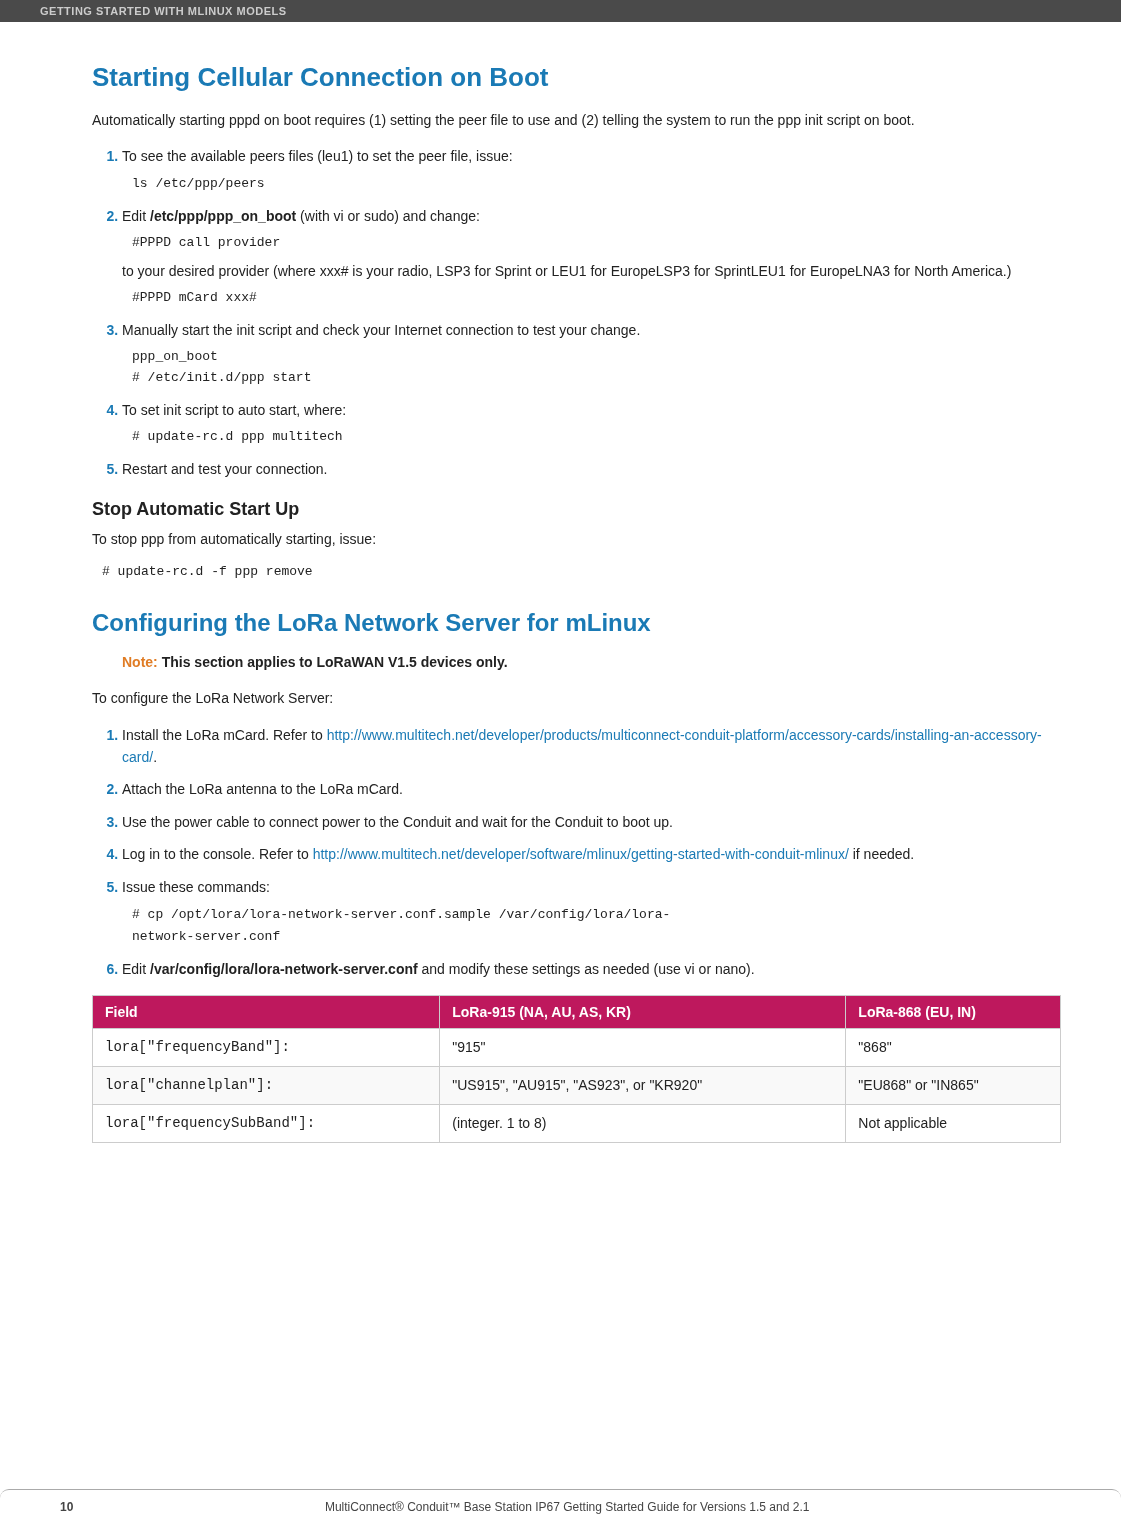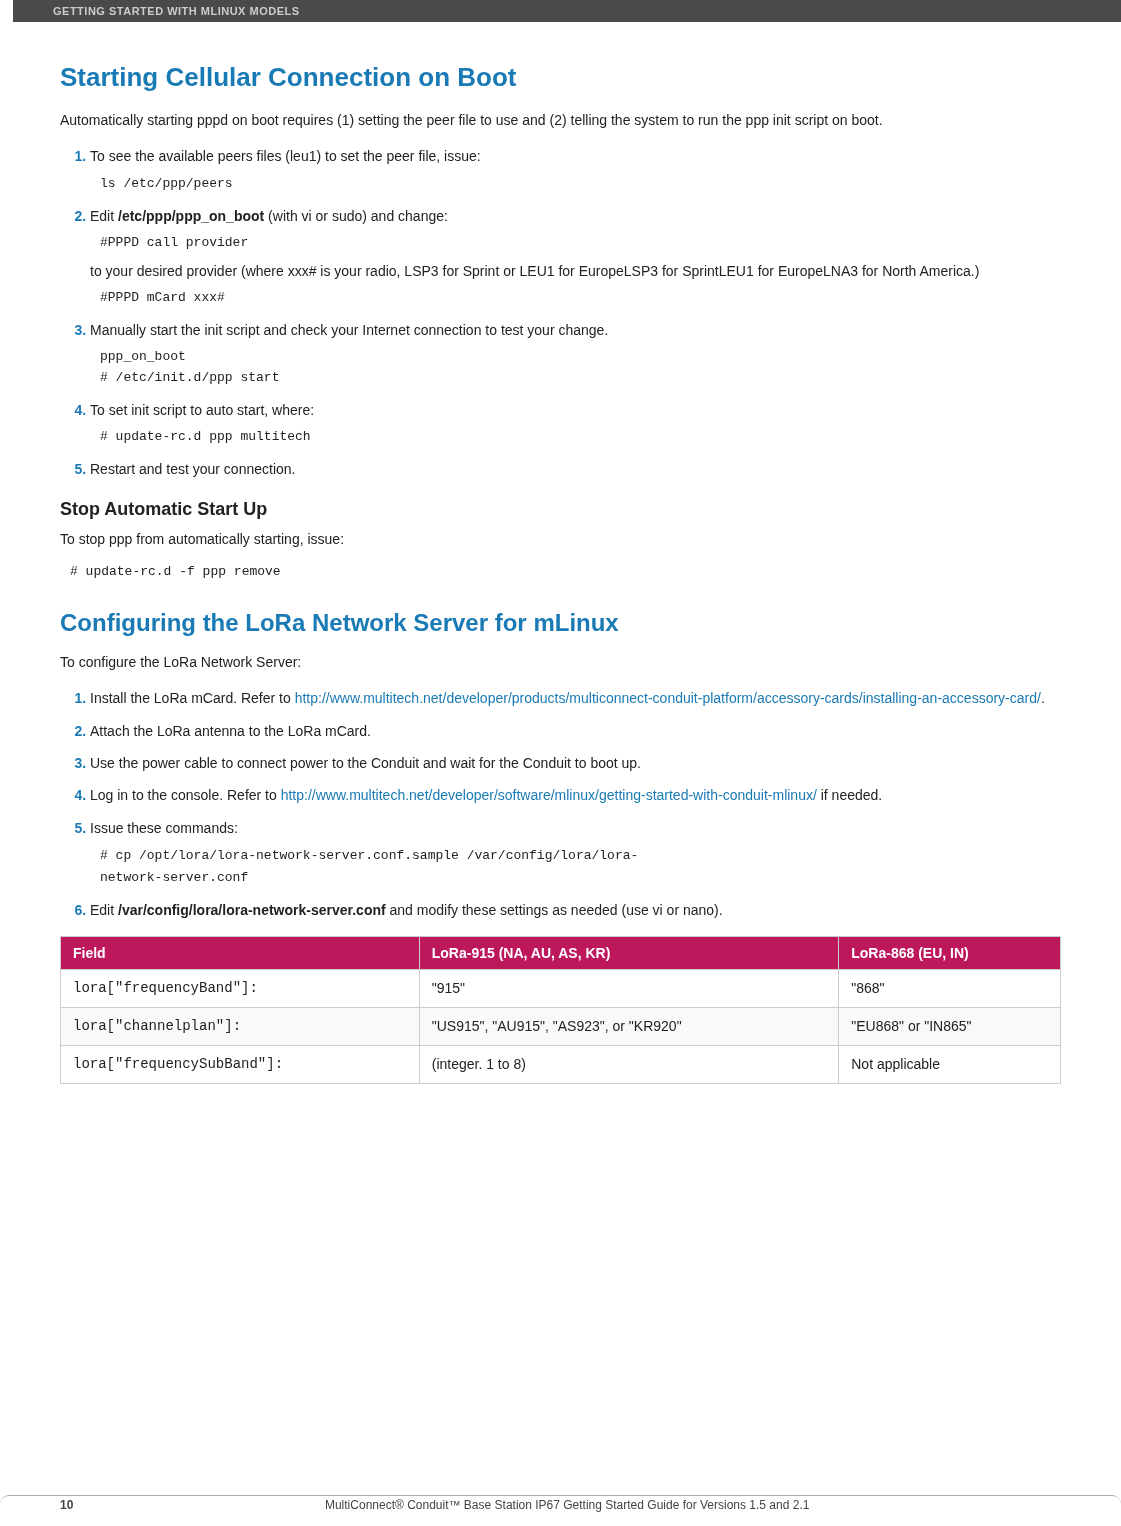--- a/index.html
+++ b/index.html
@@ -13,24 +13,23 @@
       position: relative;
     }
     .top-bar {
       background: #4a4a4a;
       color: #ccc;
       font-size: 11px;
       font-weight: bold;
       letter-spacing: 0.5px;
       padding: 5px 40px;
       text-transform: uppercase;
-      margin-left: 13px;
     }
     .page-content {
-      padding: 30px 60px 60px 60px;
+      padding: 30px 60px 60px 92px;
     }
     h1.section-title {
       color: #1a7ab5;
       font-size: 26px;
       font-weight: bold;
       margin-bottom: 16px;
       margin-top: 10px;
     }
     h2.section-title {
       color: #1a7ab5;
@@ -107,25 +106,25 @@
       line-height: 1.5;
     }
     table.data-table tr:nth-child(even) td {
       background: #f9f9f9;
     }
     table.data-table tr:nth-child(odd) td {
       background: #fff;
     }
     .footer-bar {
       position: absolute;
-      bottom: 12px;
+      bottom: 2px;
       left: 0;
       right: 0;
       border-top: 1px solid #aaa;
-      padding: 2px 60px;
+      padding: 10px 60px;
       display: flex;
       justify-content: space-between;
       align-items: center;
       font-size: 12px;
       color: #444;
       border-radius: 9px;
     }
     .footer-bar .page-num {
       font-weight: bold;
       font-size: 12px;
@@ -187,20 +186,23 @@
       <span>Restart and test your connection.</span>
     </li>
   </ol>
 
   <div class="stop-heading">Stop Automatic Start Up</div>
   <p class="intro">To stop ppp from automatically starting, issue:</p>
   <span class="code-block"># update-rc.d -f ppp remove</span>
 
   <h2 class="section-title">Configuring the LoRa Network Server for mLinux</h2>
 
+  <div class="note-block">
+    <span class="note-label">Note:</span><span class="bold"> This section applies to LoRaWAN V1.5 devices only.</span>
+  </div>
 
   <p class="intro">To configure the LoRa Network Server:</p>
 
   <ol class="main-list">
 
     <li>
       <span>Install the LoRa mCard. Refer to </span><a href="#">http://www.multitech.net/developer/products/multiconnect-conduit-platform/accessory-cards/installing-an-accessory-card/</a><span>.</span>
     </li>
 
     <li>

